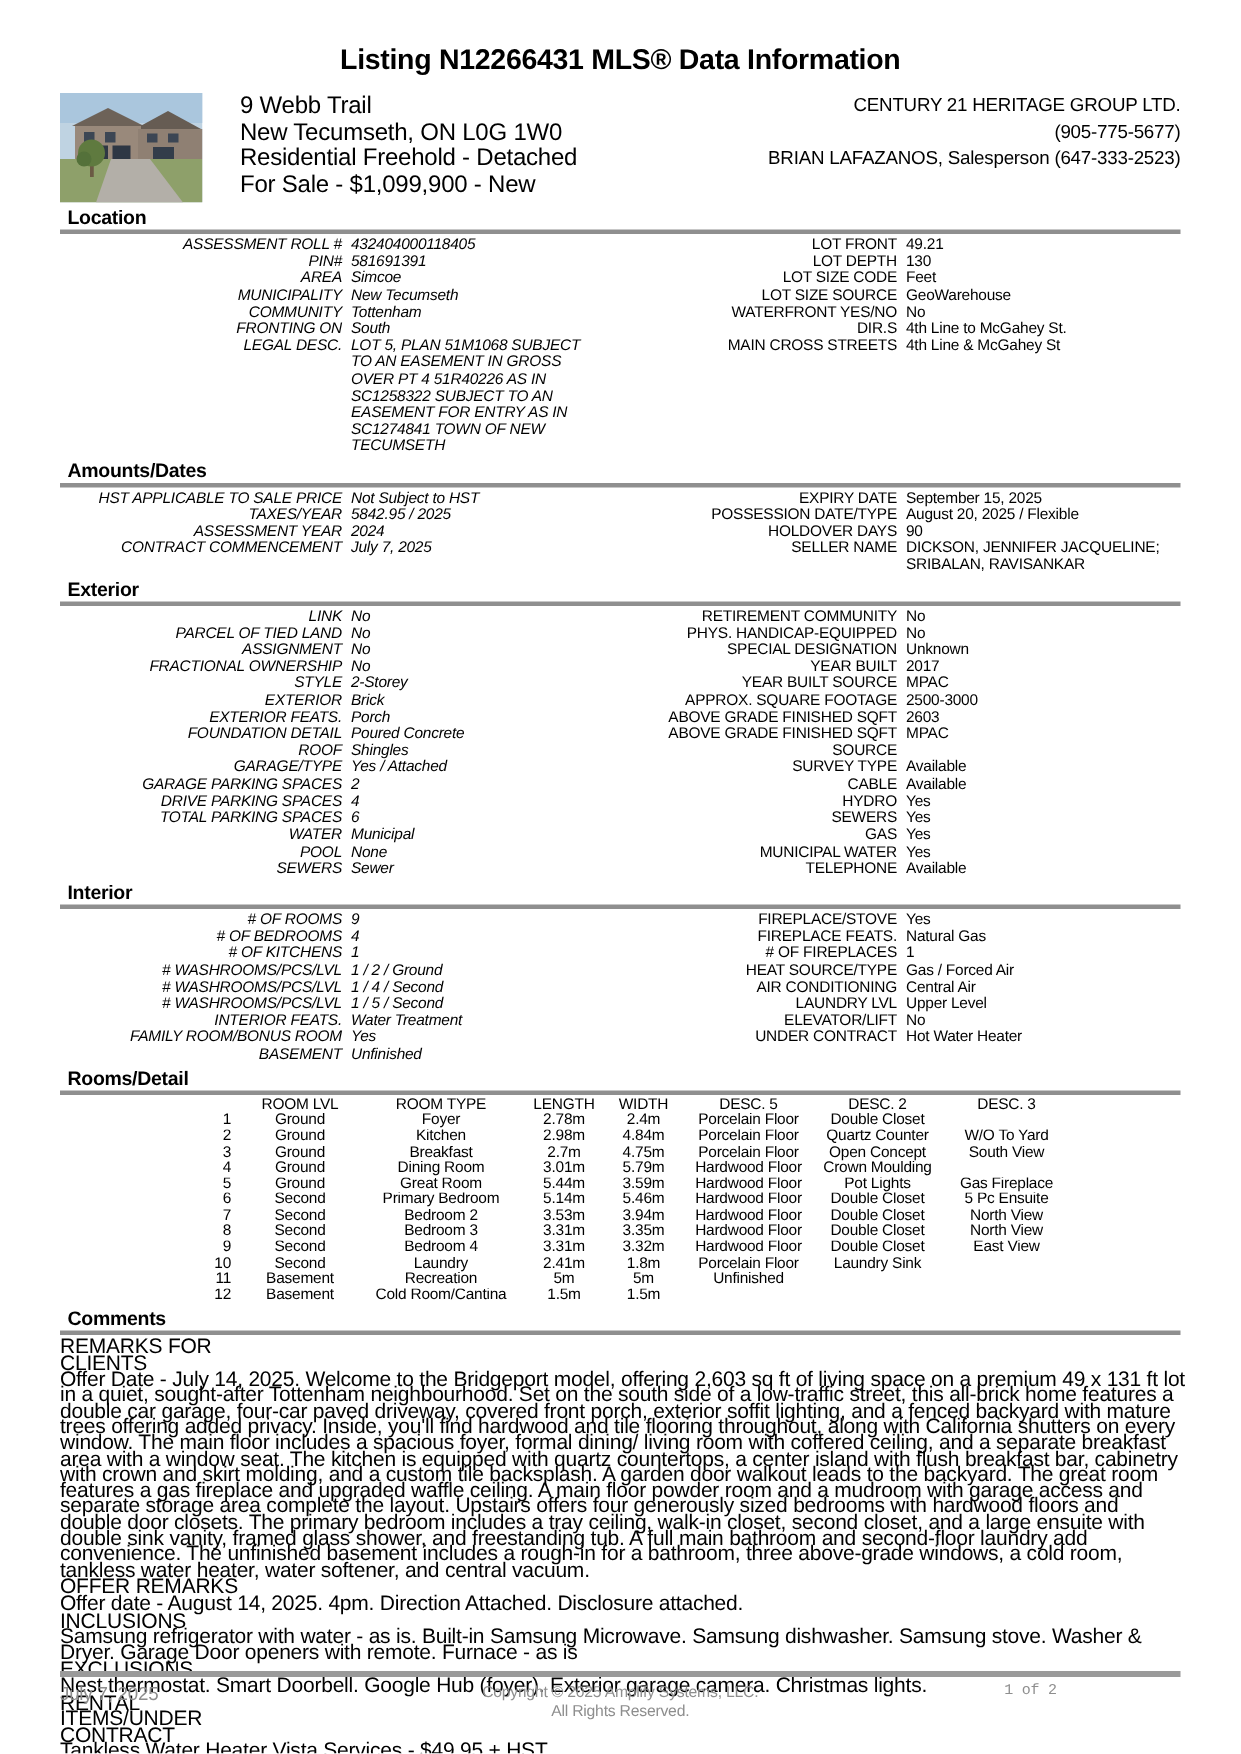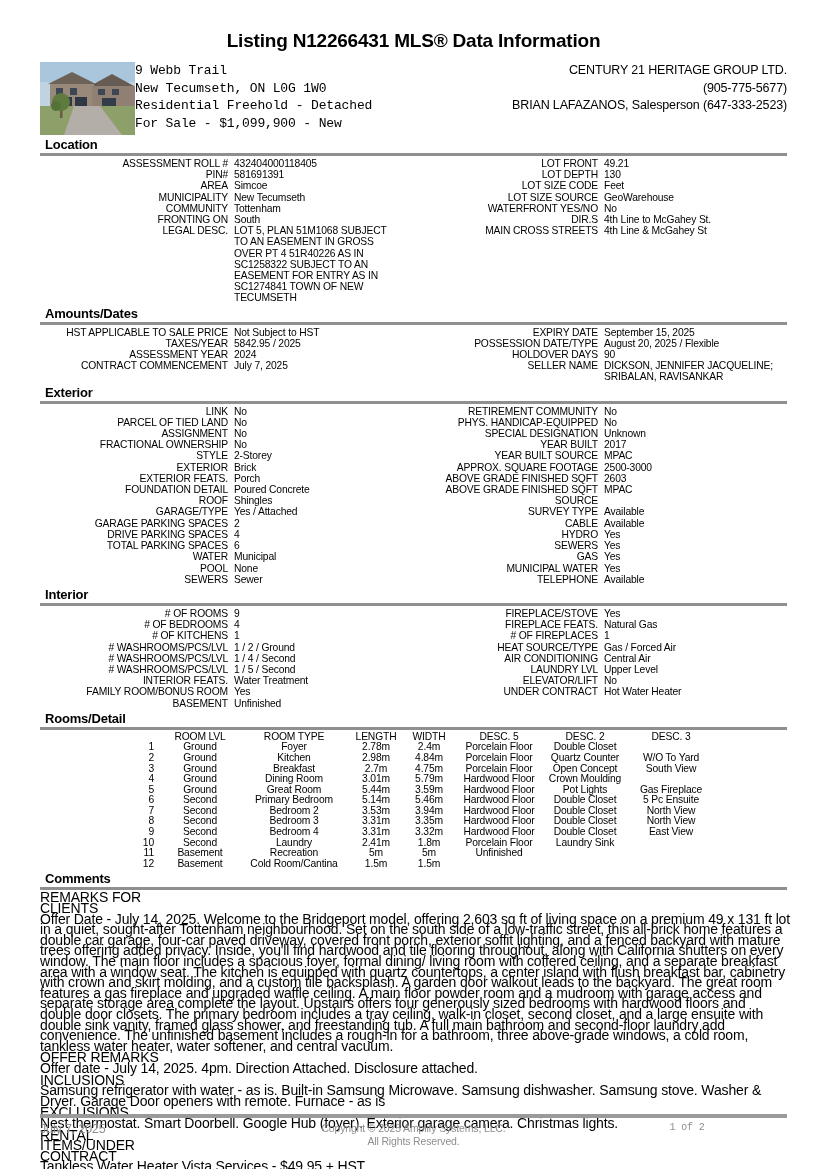--- a/index.html
+++ b/index.html
@@ -21,34 +21,34 @@
     font-size: 19px;
     font-weight: bold;
     letter-spacing: -0.2px;
   }
   .header-row {
     display: flex;
     align-items: flex-start;
     margin: 10px 40px 0 40px;
   }
   .photo { width: 95px; height: 73px; flex: none; display: block; }
-  .addr { font-size: 13px; line-height: 17.5px; font-family: Liberation Mono, monospace; }
+  .addr { margin-left: 25px; font-size: 16px; line-height: 17.5px; }
   .brokerage { margin-left: auto; text-align: right; font-size: 12.5px; line-height: 17.5px; }
 
   .section { margin: 0 40px; }
   .section-heading {
     font-size: 13px;
     font-weight: bold;
     margin: 2px 0 0 5px;
     letter-spacing: -0.2px;
   }
   .section-rule { height: 3px; background: #8f8f8f; margin-top: 1px; margin-bottom: 2px; }
 
   .fields { display: flex; }
-  .col-left  { width: 360px; flex: none; }
+  .col-left  { width: 360px; flex: none; font-style: italic; }
   .col-right { flex: 1; }
   .field-row { display: flex; font-size: 10.3px; line-height: 11.2px; }
   .field-label { text-align: right; flex: none; }
   .col-left  .field-label { width: 188px; }
   .col-right .field-label { width: 198px; }
   .field-value { margin-left: 6px; flex: 1; }
   .col-left .field-value { max-width: 172px; }
 
   .rooms-table {
     margin-left: 80px;
@@ -597,21 +597,21 @@
   <div class="section">
     <div class="section-heading">Comments</div>
     <div class="section-rule"></div>
     <div>
         <div class="c-block">
     <div class="c-label">REMARKS FOR CLIENTS</div>
     <div class="c-text">Offer Date - July 14, 2025. Welcome to the Bridgeport model, offering 2,603 sq ft of living space on a premium 49 x 131 ft lot in a quiet, sought-after Tottenham neighbourhood. Set on the south side of a low-traffic street, this all-brick home features a double car garage, four-car paved driveway, covered front porch, exterior soffit lighting, and a fenced backyard with mature trees offering added privacy. Inside, you'll find hardwood and tile flooring throughout, along with California shutters on every window. The main floor includes a spacious foyer, formal dining/ living room with coffered ceiling, and a separate breakfast area with a window seat. The kitchen is equipped with quartz countertops, a center island with flush breakfast bar, cabinetry with crown and skirt molding, and a custom tile backsplash. A garden door walkout leads to the backyard. The great room features a gas fireplace and upgraded waffle ceiling. A main floor powder room and a mudroom with garage access and separate storage area complete the layout. Upstairs offers four generously sized bedrooms with hardwood floors and double door closets. The primary bedroom includes a tray ceiling, walk-in closet, second closet, and a large ensuite with double sink vanity, framed glass shower, and freestanding tub. A full main bathroom and second-floor laundry add convenience. The unfinished basement includes a rough-in for a bathroom, three above-grade windows, a cold room, tankless water heater, water softener, and central vacuum.</div>
   </div>
         <div class="c-block">
     <div class="c-label">OFFER REMARKS</div>
-    <div class="c-text">Offer date - July 14, 2025. 4pm. Direction Attached.  Disclosure attached.</div>
+    <div class="c-text">Offer date - August 14, 2025. 4pm. Direction Attached.  Disclosure attached.</div>
   </div>
         <div class="c-block">
     <div class="c-label">INCLUSIONS</div>
     <div class="c-text">Samsung refrigerator with water - as is. Built-in Samsung Microwave. Samsung dishwasher. Samsung stove. Washer &amp; Dryer. Garage Door openers with remote. Furnace  - as is</div>
   </div>
         <div class="c-block">
     <div class="c-label">EXCLUSIONS</div>
     <div class="c-text">Nest thermostat.  Smart Doorbell. Google Hub (foyer).  Exterior garage camera. Christmas lights.</div>
   </div>
         <div class="c-block">

